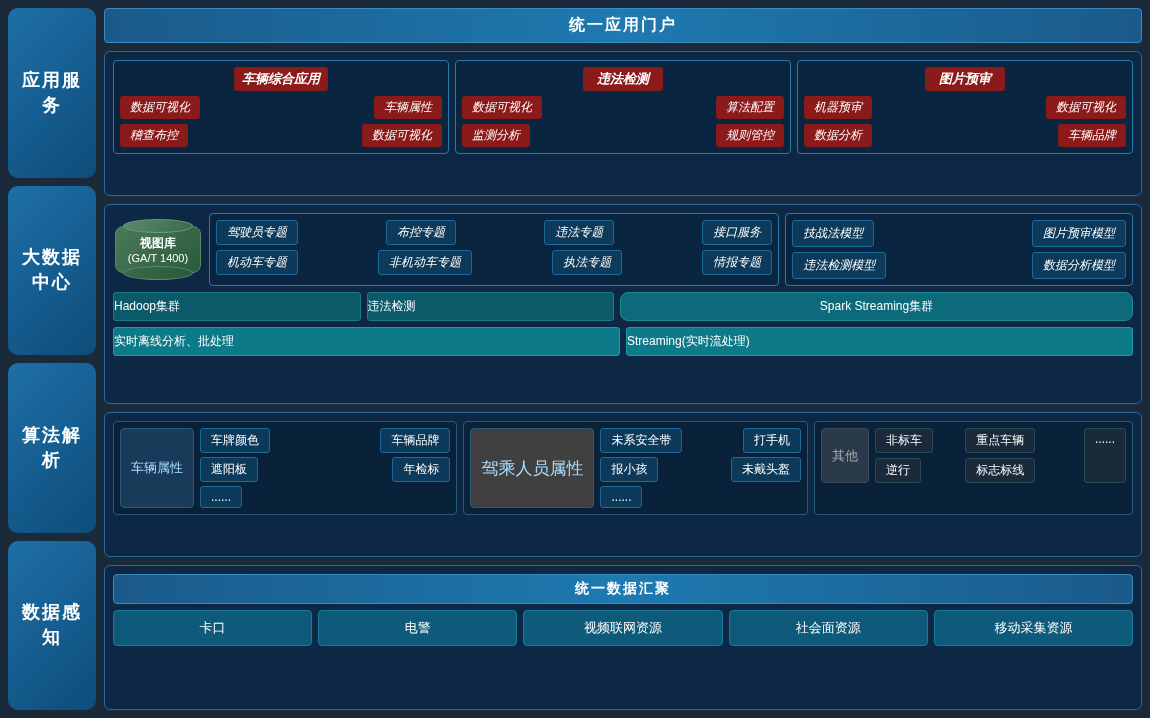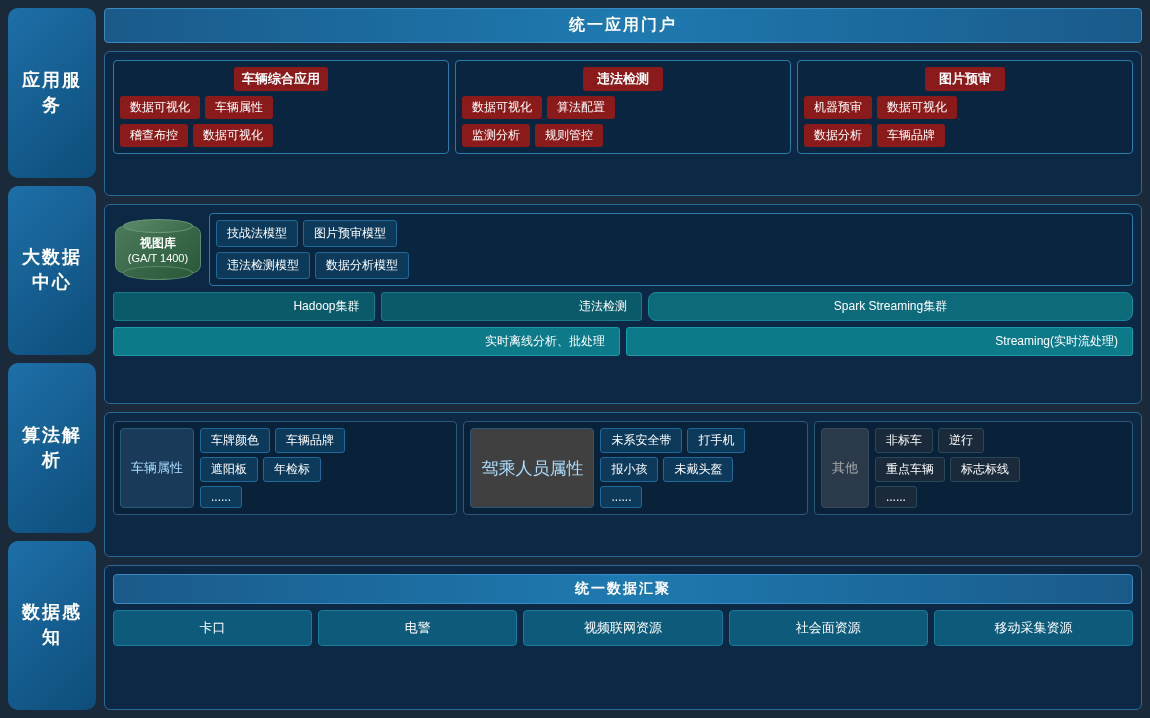--- a/index.html
+++ b/index.html
@@ -106,41 +106,42 @@
 
     
     .sub-panel {
       border: 1px solid #2a7aaa;
       border-radius: 4px;
       padding: 6px;
       background: rgba(10, 35, 60, 0.6);
       display: flex;
       flex-direction: column;
       gap: 5px;
+      font-style: italic;
     }
 
     .sub-panel-title {
       background: #8b1a1a;
       border-radius: 3px;
       text-align: center;
       padding: 3px 8px;
       font-size: 13px;
       font-weight: bold;
       color: #fff;
       align-self: center;
       min-width: 80px;
     }
 
     
     .tag-row {
       display: flex;
       flex-direction: row;
       gap: 5px;
       flex-wrap: wrap;
-      justify-content: flex-start;
+      justify-content: space-between;
     }
 
     .tag {
       background: #8b1a1a;
       border-radius: 3px;
       padding: 3px 10px;
       font-size: 12px;
       color: #fff;
       white-space: nowrap;
     }
@@ -194,22 +195,22 @@
       margin-top: -7px;
       border: 1px solid #5a8a6a;
       position: relative;
     }
 
     
     .h-bar {
       background: #0d6a7a;
       border: 1px solid #1a8a9a;
       border-radius: 3px;
-      padding: 5px 14px;
-      text-align: right;
+      padding: 5px 0;
+      text-align: left;
       font-size: 12px;
       color: #fff;
       flex: 1;
     }
 
     .h-bar.teal-dark {
       background: #0a5a6a;
       border-color: #1a7a8a;
     }
 
@@ -348,20 +349,34 @@
 
         <div class="db-cylinder">
           <div class="cylinder-top"></div>
           <div class="cylinder-body">
             <div style="font-weight:bold;">视图库</div>
             <div style="font-size:11px;">(GA/T 1400)</div>
           </div>
           <div class="cylinder-bottom"></div>
         </div>
 
+        <div class="sub-panel" style="flex:2;">
+          <div class="tag-row">
+            <span class="tag dark-blue">驾驶员专题</span>
+            <span class="tag dark-blue">布控专题</span>
+            <span class="tag dark-blue">违法专题</span>
+            <span class="tag dark-blue">接口服务</span>
+          </div>
+          <div class="tag-row">
+            <span class="tag dark-blue">机动车专题</span>
+            <span class="tag dark-blue">非机动车专题</span>
+            <span class="tag dark-blue">执法专题</span>
+            <span class="tag dark-blue">情报专题</span>
+          </div>
+        </div>
 
         <div class="sub-panel" style="flex:1.2;">
           <div class="tag-row">
             <span class="model-tag">技战法模型</span>
             <span class="model-tag">图片预审模型</span>
           </div>
           <div class="tag-row">
             <span class="model-tag">违法检测模型</span>
             <span class="model-tag">数据分析模型</span>
           </div>
@@ -423,21 +438,21 @@
               </div>
             </div>
           </div>
         </div>
 
         <div class="algo-sub" style="flex:1.2;">
           <div class="section-flex-row" style="width:100%; align-items:center;">
             <div style="background:#2a3a4a; border:1px solid #3a4a5a; border-radius:4px; padding:8px 10px; font-size:13px; color:#aaaaaa; min-width:40px; text-align:center; align-self:stretch; display:flex; align-items:center; justify-content:center;">
               <span>其他</span>
             </div>
-            <div style="flex:1; display:flex; flex-direction:column; gap:4px;">
+            <div style="flex:1; display:flex; flex-direction:row; gap:4px;">
               <div class="tag-row">
                 <span class="tag dark">非标车</span>
                 <span class="tag dark">逆行</span>
               </div>
               <div class="tag-row">
                 <span class="tag dark">重点车辆</span>
                 <span class="tag dark">标志标线</span>
               </div>
               <div class="tag-row">
                 <span class="tag dark">......</span>

